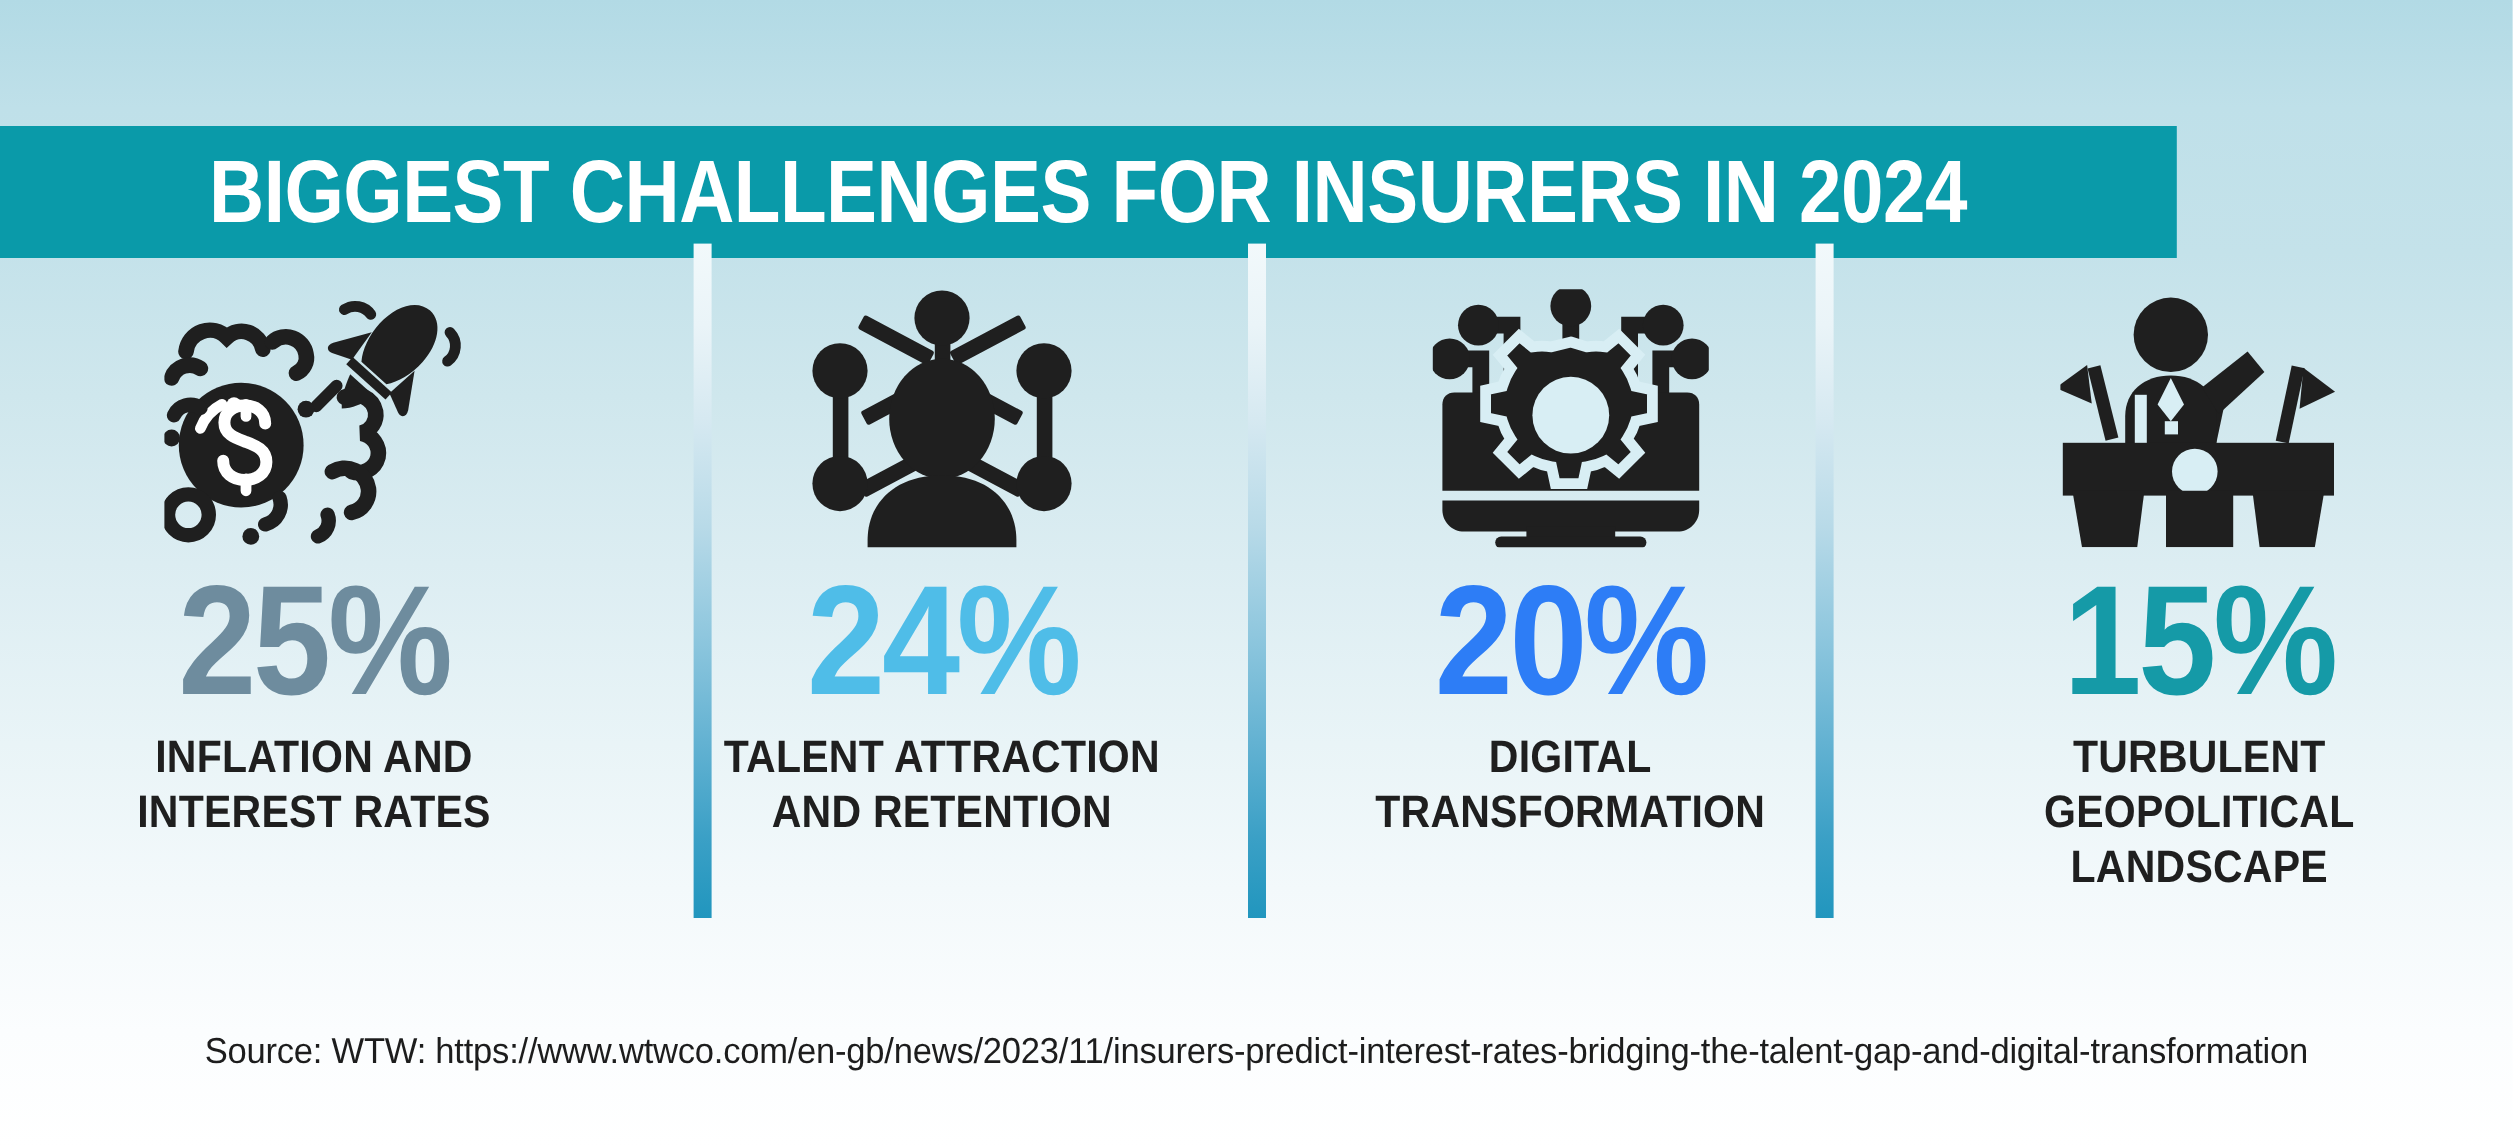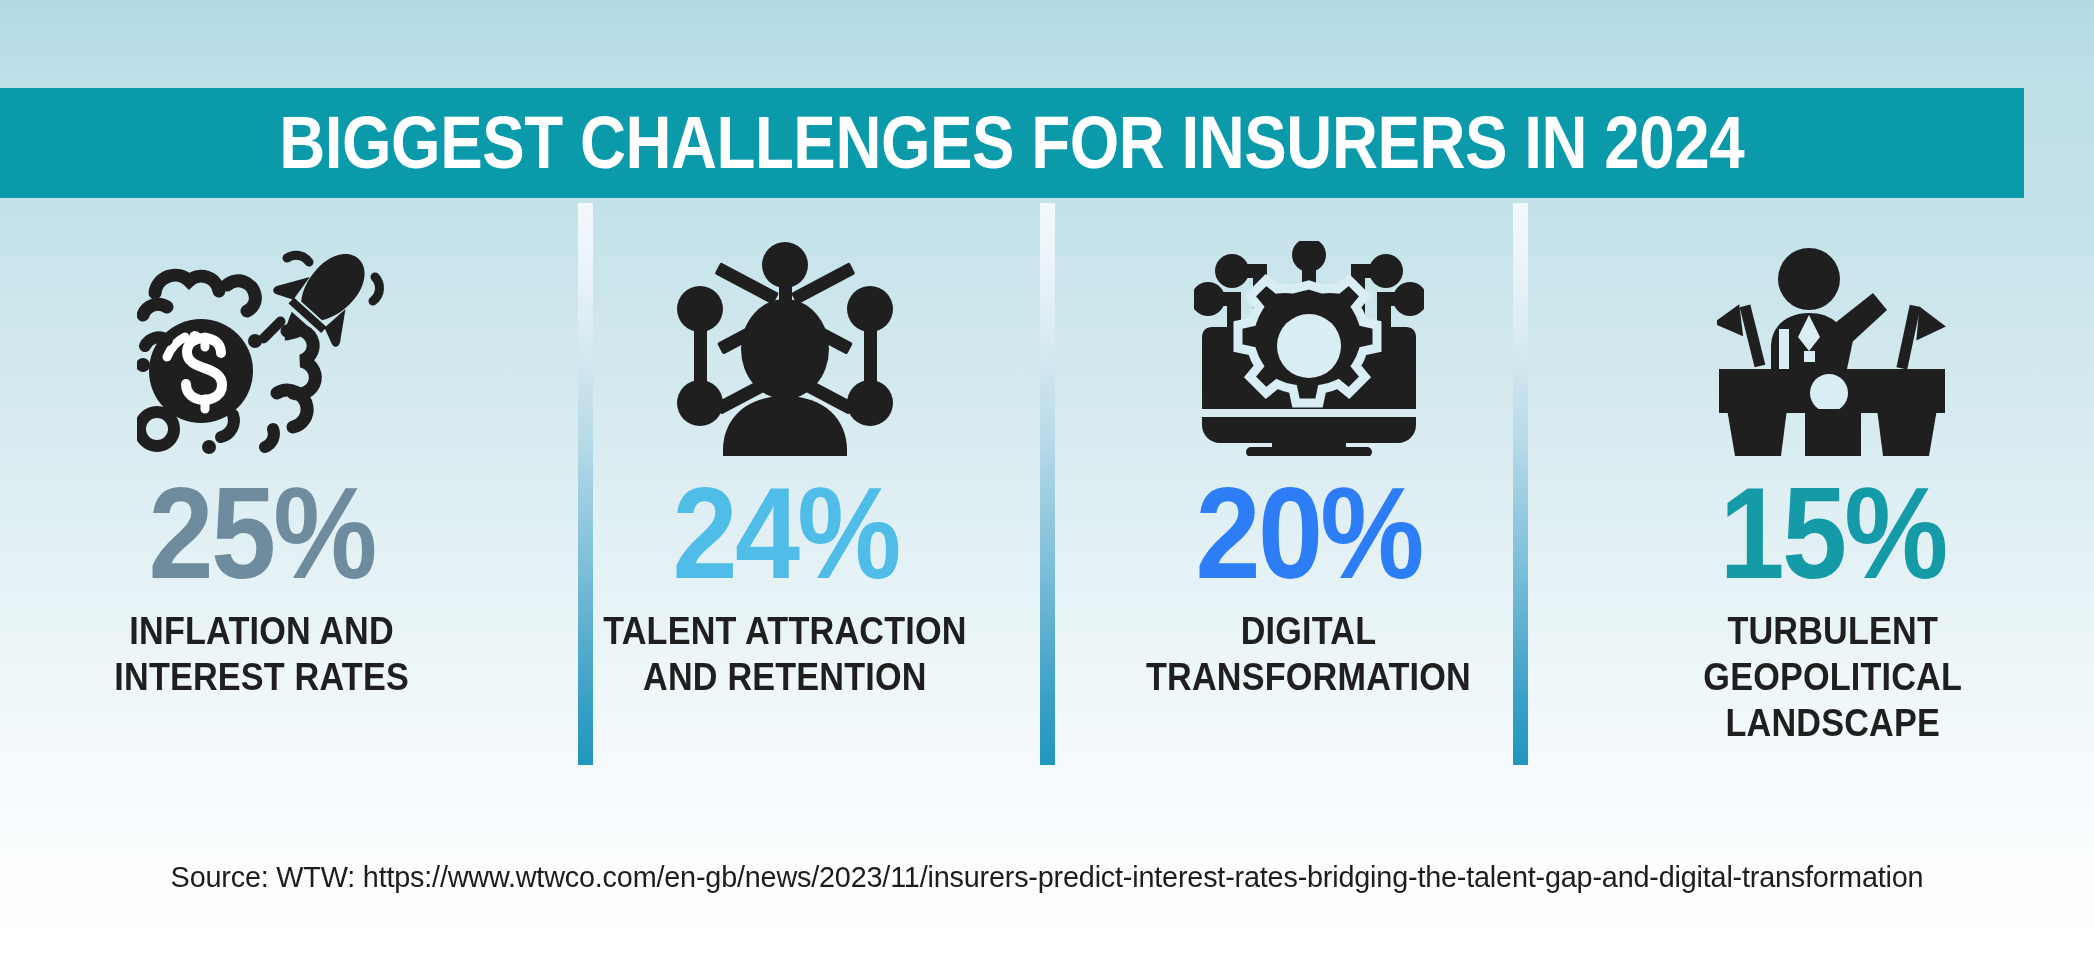--- a/index.html
+++ b/index.html
@@ -21,22 +21,22 @@
        #dcedf2 470px,
        #e9f4f7 620px,
        #f3f9fb 740px,
        #fbfdfe 860px,
        #ffffff 957px);
   }
 
   
   #title-banner {
     position:absolute;
-    left:0; top:88px;
-    width:2024px; height:110px;
+    left:0; top:105px;
+    width:1814px; height:110px;
     background:#0a9aa9;
     display:flex;
     align-items:center;
     justify-content:center;
   }
   #title-text {
     color:#ffffff;
     font-size:74px;
     font-weight:bold;
     letter-spacing:-0.5px;

